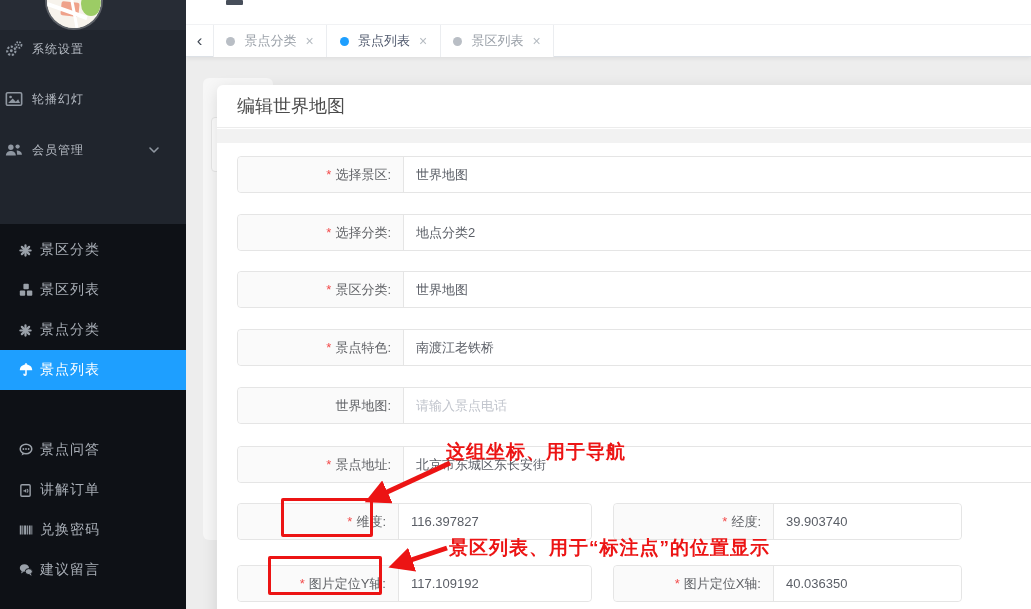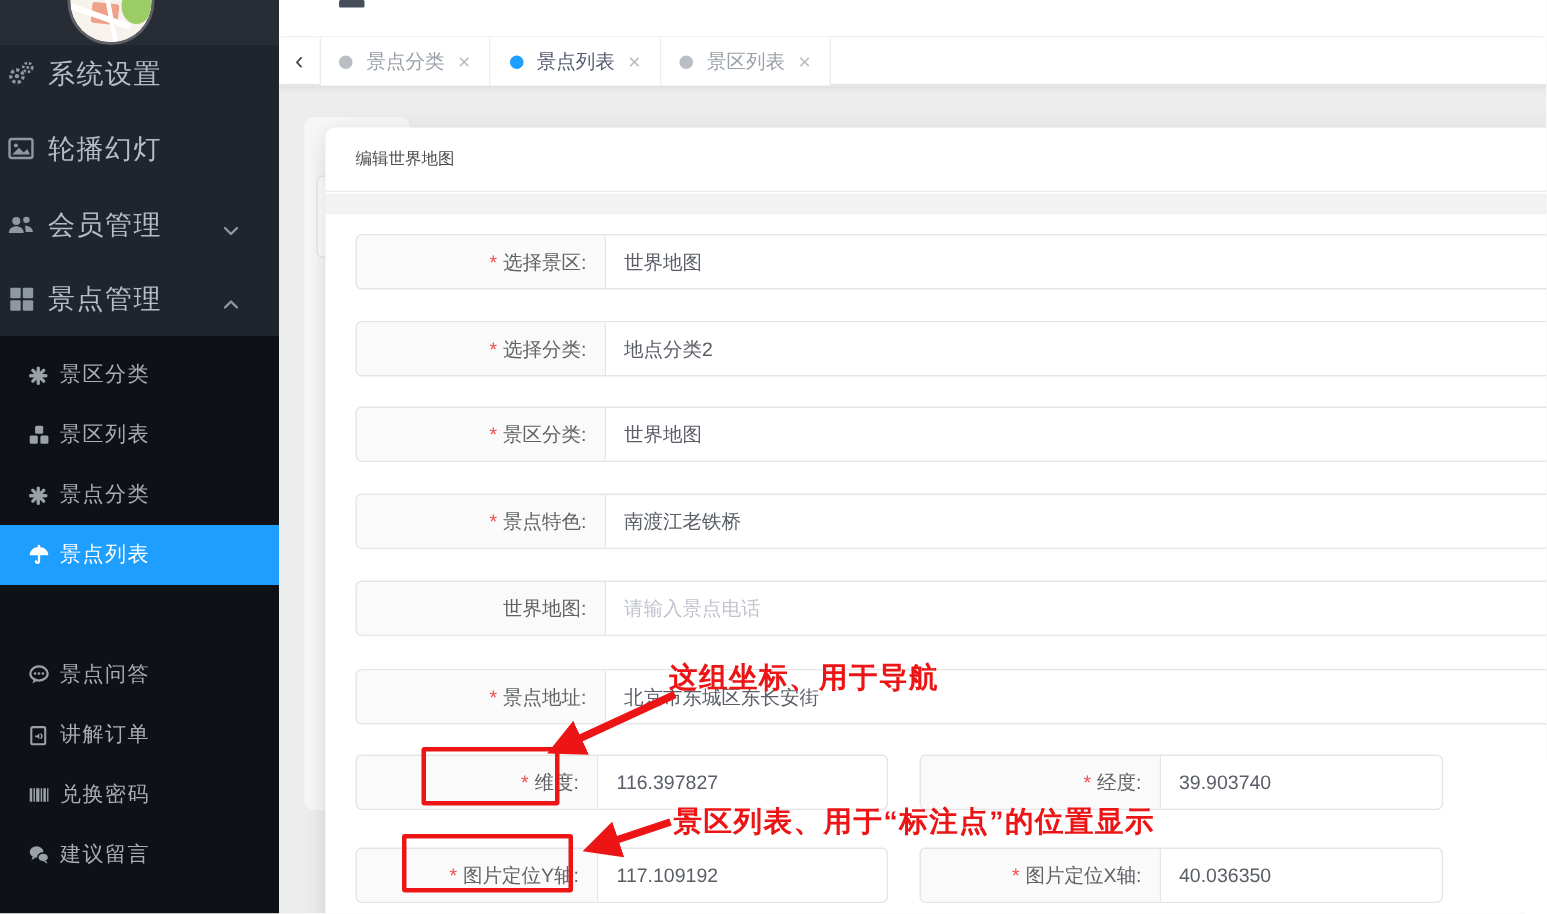--- a/index.html
+++ b/index.html
@@ -3,21 +3,21 @@
 <meta charset="utf-8">
 <style>
   * { margin:0; padding:0; box-sizing:border-box; }
   body { font-family:"Liberation Sans","DejaVu Sans",sans-serif; background:#fff; }
   .screen { position:relative; width:1031px; height:609px; overflow:hidden; background:#ededed; }
 
   
   .sidebar { position:absolute; left:0; top:0; width:186px; height:609px; background:#20252d; z-index:5; }
   .side-head { position:absolute; left:0; top:0; width:186px; height:30px; background:#272c35; }
   .avatar { position:absolute; left:47px; top:-26px; width:54px; height:54px; border-radius:50%; overflow:hidden; background:#f7f3ec; box-shadow:0 0 0 2px rgba(255,255,255,.25); }
-  .menu-item { position:absolute; left:0; width:186px; height:50px; display:flex; align-items:center; padding-left:4px; color:#b6bcc4; font-size:18px; cursor:pointer; }
+  .menu-item { position:absolute; left:0; width:186px; height:50px; display:flex; align-items:center; padding-left:4px; color:#b6bcc4; font-size:12px; cursor:pointer; }
   .menu-item .micon { width:20px; height:20px; display:flex; align-items:center; justify-content:center; color:#8f97a1; flex:0 0 20px; }
   .menu-item .mlabel { margin-left:8px; letter-spacing:1px; }
   .menu-item .chev { position:absolute; left:148px; top:50%; margin-top:-6px; width:12px; height:12px; color:#8f97a1; }
   .submenu { position:absolute; left:0; top:224px; width:186px; height:385px; background:#0e1116; }
   .sub-item { position:absolute; left:0; width:186px; height:40px; display:flex; align-items:center; padding-left:18px; color:#a8aeb6; font-size:14px; cursor:pointer; }
   .sub-item .sicon { width:15px; height:15px; display:flex; align-items:center; justify-content:center; color:#9aa1a9; flex:0 0 15px; }
   .sub-item .slabel { margin-left:7px; letter-spacing:1px;font-family:Liberation Serif, serif; }
   .sub-item.active { background:#1e9fff; color:#fff; }
   .sub-item.active .sicon { color:#fff; }
 
@@ -34,21 +34,21 @@
   .tab .x { margin-left:9px; color:#b6bcc2; font-size:14px; line-height:1; }
   .t1{width:105px} .t2{width:113px} .t3{width:114px} .t4{width:113px}
 
   .content { position:absolute; left:0; top:57px; width:845px; height:552px; background:#ededed; overflow:hidden; }
   .under-card { position:absolute; left:17px; top:21px; width:70px; height:462px; background:#f7f7f7; border-radius:6px; }
   .under-box { position:absolute; left:8px; top:39px; width:50px; height:55px; background:#fcfcfc; border:1px solid #e7e7e7; border-radius:4px; }
 
   
   .modal { position:absolute; left:31px; top:28px; width:900px; height:600px; background:#fff; border-radius:6px; box-shadow:0 4px 16px rgba(0,0,0,.12); }
   .modal-header { position:absolute; left:0; top:0; width:100%; height:43px; border-bottom:1px solid #ececec; }
-  .modal-title { position:absolute; left:20px; top:0; line-height:43px; font-size:11px; color:#4c4c4c;font-family:Liberation Serif, serif; }
+  .modal-title { position:absolute; left:20px; top:0; line-height:43px; font-size:18px; color:#4c4c4c;font-family:Liberation Serif, serif; }
   .gray-band { position:absolute; left:0; top:44px; width:100%; height:14px; background:#f2f2f2; }
 
   .frow { position:absolute; height:37px; border:1px solid #e5e5e5; border-radius:4px; background:#fff; display:flex; }
   .flabel { background:#fafafa; border-right:1px solid #e5e5e5; border-radius:4px 0 0 4px; display:flex; align-items:center; justify-content:flex-end; padding-right:12px; font-size:13px; color:#606266; flex:0 0 auto; }
   .req { color:#f34b4b; margin-right:4px; font-size:13px; }
   .fvalue { display:flex; align-items:center; padding-left:12px; font-size:13px; color:#5a5e66; flex:1 1 auto; background:#fff; border-radius:0 4px 4px 0; }
   .fvalue.ph { color:#c0c4cc; }
 
   .r-single { left:20px; width:880px; }
   .r-single .flabel { width:166px; }
@@ -119,36 +119,20 @@
             <path d="M13,10.6 C15.5,10.6 18.8,12 18.8,15.2 L13.5,15.2" fill="currentColor"></path>
           </svg>
       </span>
       <span class="mlabel">会员管理</span>
       <span class="chev">
         <svg width="12" height="12" viewBox="0 0 12 12">
             <path d="M2,4 L6,8 L10,4" fill="none" stroke="currentColor" stroke-width="1.6" stroke-linecap="round" stroke-linejoin="round"></path>
           </svg>
       </span>
     </div>
-    <div class="menu-item" style="top:174px">
-      <span class="micon">
-        <svg width="17" height="17" viewBox="0 0 20 20">
-            <rect x="1" y="1" width="8.2" height="8.2" rx="1" fill="currentColor"></rect>
-            <rect x="10.8" y="1" width="8.2" height="8.2" rx="1" fill="currentColor"></rect>
-            <rect x="1" y="10.8" width="8.2" height="8.2" rx="1" fill="currentColor"></rect>
-            <rect x="10.8" y="10.8" width="8.2" height="8.2" rx="1" fill="currentColor"></rect>
-          </svg>
-      </span>
-      <span class="mlabel">景点管理</span>
-      <span class="chev">
-        <svg width="12" height="12" viewBox="0 0 12 12">
-            <path d="M2,8 L6,4 L10,8" fill="none" stroke="currentColor" stroke-width="1.6" stroke-linecap="round" stroke-linejoin="round"></path>
-          </svg>
-      </span>
-    </div>
 
     <div class="submenu">
       <div class="sub-item" style="top:6px">
         <span class="sicon">
           <svg width="13" height="13" viewBox="0 0 14 14">
               <g stroke="currentColor" stroke-width="2.4" stroke-linecap="round">
                 <line x1="7" y1="1.5" x2="7" y2="12.5"></line>
                 <line x1="1.5" y1="7" x2="12.5" y2="7"></line>
                 <line x1="3.1" y1="3.1" x2="10.9" y2="10.9"></line>
                 <line x1="10.9" y1="3.1" x2="3.1" y2="10.9"></line>

